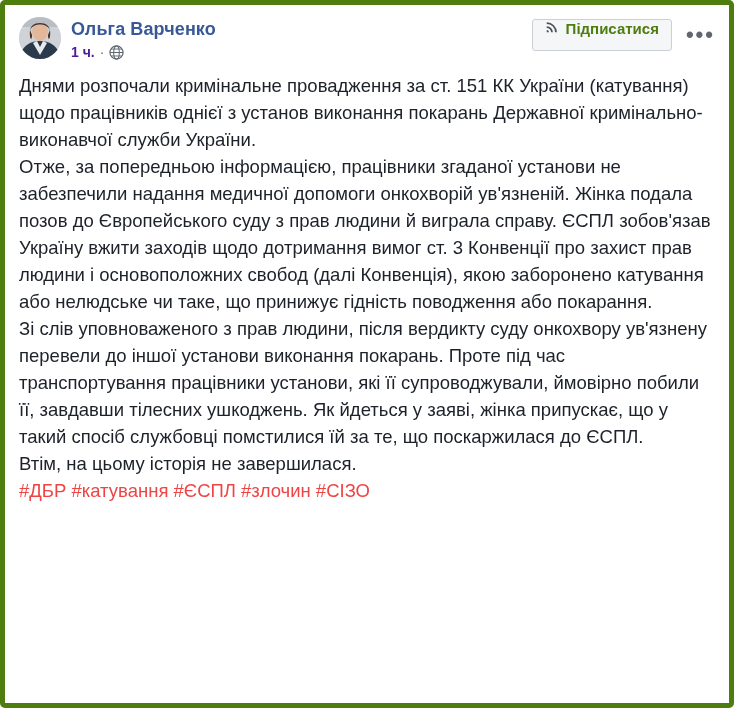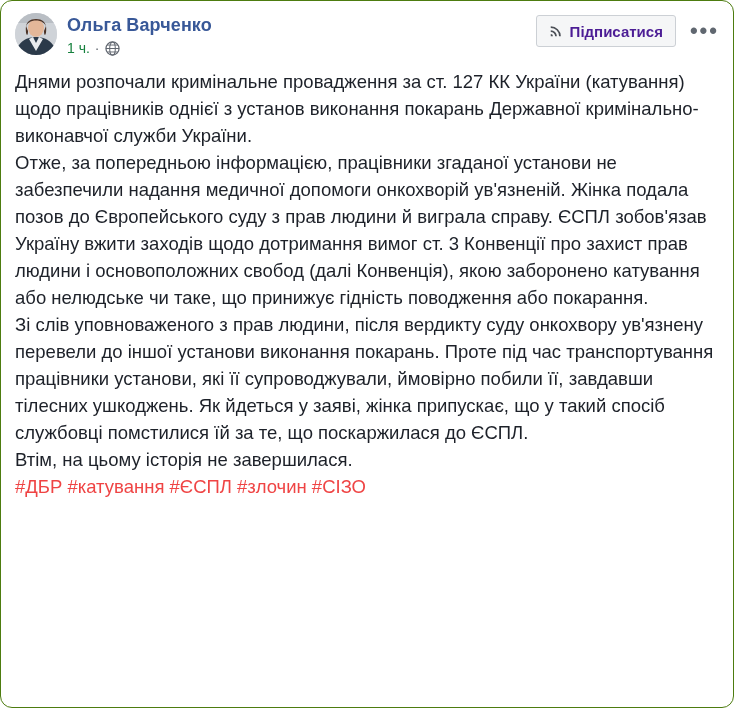--- a/index.html
+++ b/index.html
@@ -12,22 +12,22 @@
     background: #ffffff;
     font-family: "Liberation Sans", sans-serif;
     color: #1c1e21;
     overflow: hidden;
   }
   .post {
     width: 734px;
     height: 708px;
     box-sizing: border-box;
     background: #ffffff;
-    border: 1px solid #4d7c0f;
-    border-radius: 12px;
+    border: 5px solid #4d7c0f;
+    border-radius: 5px;
     position: relative;
   }
   .post-header {
     display: flex;
     align-items: flex-start;
     padding: 12px 14px 6px 14px;
     position: relative;
   }
   .avatar {
     width: 42px;
@@ -54,49 +54,49 @@
     letter-spacing: 0.1px;
   }
   .meta-line {
     display: flex;
     align-items: center;
     margin-top: 4px;
     font-size: 14px;
     color: #616770;
   }
   .meta-time {
-    color: #15803d;
+    color: #4c1d95;
+    font-weight: bold;
   }
   .meta-dot {
     margin: 0 5px;
     color: #616770;
   }
   .globe-icon {
     display: inline-block;
     line-height: 0;
   }
   .header-actions {
     position: absolute;
     right: 14px;
     top: 14px;
     display: flex;
     align-items: center;
   }
   .subscribe-btn {
     display: flex;
-    align-items: center;
     gap: 7px;
     background: #f5f6f7;
     border: 1px solid #ccd0d5;
     border-radius: 3px;
     padding: 0 12px;
     height: 30px;
     font-size: 15px;
     font-weight: bold;
-    color: #4c1d95;
+    color: #4d7c0f;
     cursor: pointer;
     white-space: nowrap;
   }
   .rss-icon { line-height: 0; }
   .more-btn {
     margin-left: 14px;
     color: #606770;
     font-size: 22px;
     letter-spacing: 2px;
     line-height: 20px;
@@ -169,20 +169,20 @@
             <path d="M2 2.5 a11.5 11.5 0 0 1 11.5 11.5 h-2 a9.5 9.5 0 0 0 -9.5 -9.5 z" fill="#4b4f56"></path>
           </svg>
         </span>
         <span>Підписатися</span>
       </div>
       <div class="more-btn">•••</div>
     </div>
   </div>
 
   <div class="post-body">
-    <p class="para">Днями розпочали кримінальне провадження за ст. 127 КК України (катування) щодо працівників однієї з установ виконання покарань Державної кримінально-виконавчої служби України.</p>
+    <p class="para">Днями розпочали кримінальне провадження за ст. 151 КК України (катування) щодо працівників однієї з установ виконання покарань Державної кримінально-виконавчої служби України.</p>
     <p class="para">Отже, за попередньою інформацією, працівники згаданої установи не забезпечили надання медичної допомоги онкохворій ув'язненій. Жінка подала позов до Європейського суду з прав людини й виграла справу. ЄСПЛ зобов'язав Україну вжити заходів щодо дотримання вимог ст. 3 Конвенції про захист прав людини і основоположних свобод (далі Конвенція), якою заборонено катування або нелюдське чи таке, що принижує гідність поводження або покарання.</p>
     <p class="para">Зі слів уповноваженого з прав людини, після вердикту суду онкохвору ув'язнену перевели до іншої установи виконання покарань. Проте під час транспортування працівники установи, які її супроводжували, ймовірно побили її, завдавши тілесних ушкоджень. Як йдеться у заяві, жінка припускає, що у такий спосіб службовці помстилися їй за те, що поскаржилася до ЄСПЛ.</p>
     <p class="para">Втім, на цьому історія не завершилася.</p>
     <p class="para hashtags">#ДБР #катування #ЄСПЛ #злочин #СІЗО</p>
   </div>
 
 </div>
 
 </body></html>

